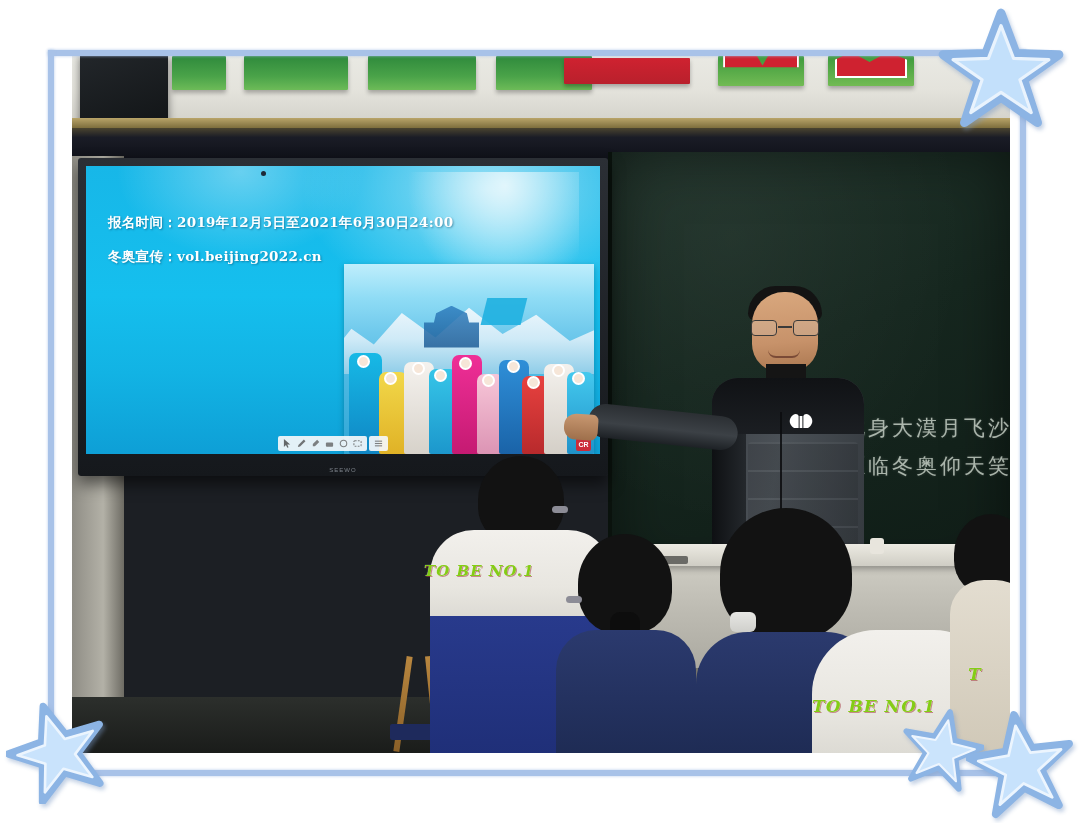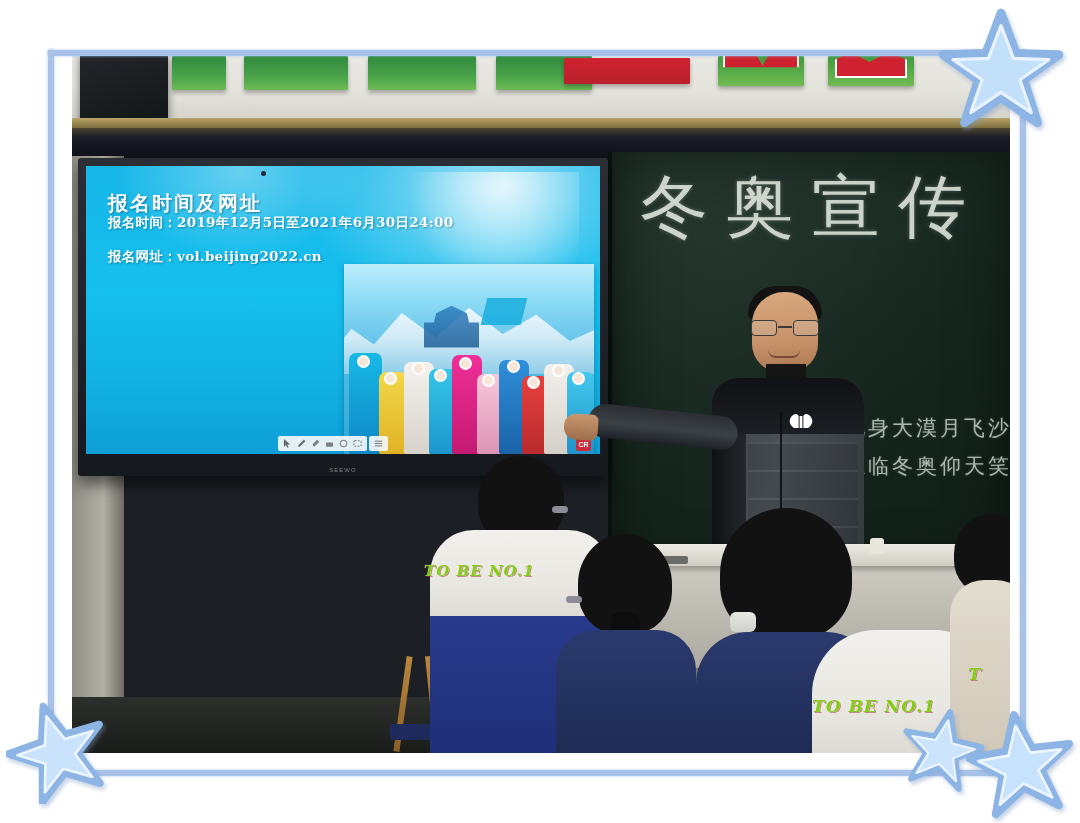--- a/index.html
+++ b/index.html
@@ -389,33 +389,31 @@
       </div>
       <div class="wall-panel panel-flag" style="left:756px;width:86px;height:30px;">
         <span class="flag-mark"></span>
       </div>
     </div>
     <div class="beam"></div>
     <div class="beam-rail"></div>
     <div class="left-wall"></div>
 
     <div class="blackboard">
-      <div class="bb-title">冬奥宣传</div>
       <div class="bb-line bb-line-1">此身大漠月飞沙</div>
       <div class="bb-line bb-line-2">愿临冬奥仰天笑</div>
     </div>
 
     <div class="screen-bezel">
       <div class="slide">
         <div class="slide-lamp"></div>
         <div class="slide-speck"></div>
 
-        <div class="slide-title">报名时间及网址</div>
         <div class="slide-sub slide-sub-1">报名时间：2019年12月5日至2021年6月30日24:00</div>
-        <div class="slide-sub slide-sub-2">报名网址：vol.beijing2022.cn</div>
+        <div class="slide-sub slide-sub-2">冬奥宣传：vol.beijing2022.cn</div>
 
         <div class="slide-photo">
           <span class="sp-mtn"></span>
           <span class="sp-gate"></span>
           <span class="sp-flag"></span>
           <span class="sp-crowd">
             <span class="sp-person" style="left:2%;width:13%;height:86%;background:linear-gradient(180deg,#17b9e6,#0f86c4);"></span>
             <span class="sp-head" style="left:5%;top:16%;"></span>
             <span class="sp-person" style="left:14%;width:11%;height:70%;background:linear-gradient(180deg,#f2d84a,#e0b226);"></span>
             <span class="sp-head" style="left:16%;top:30%;"></span>

